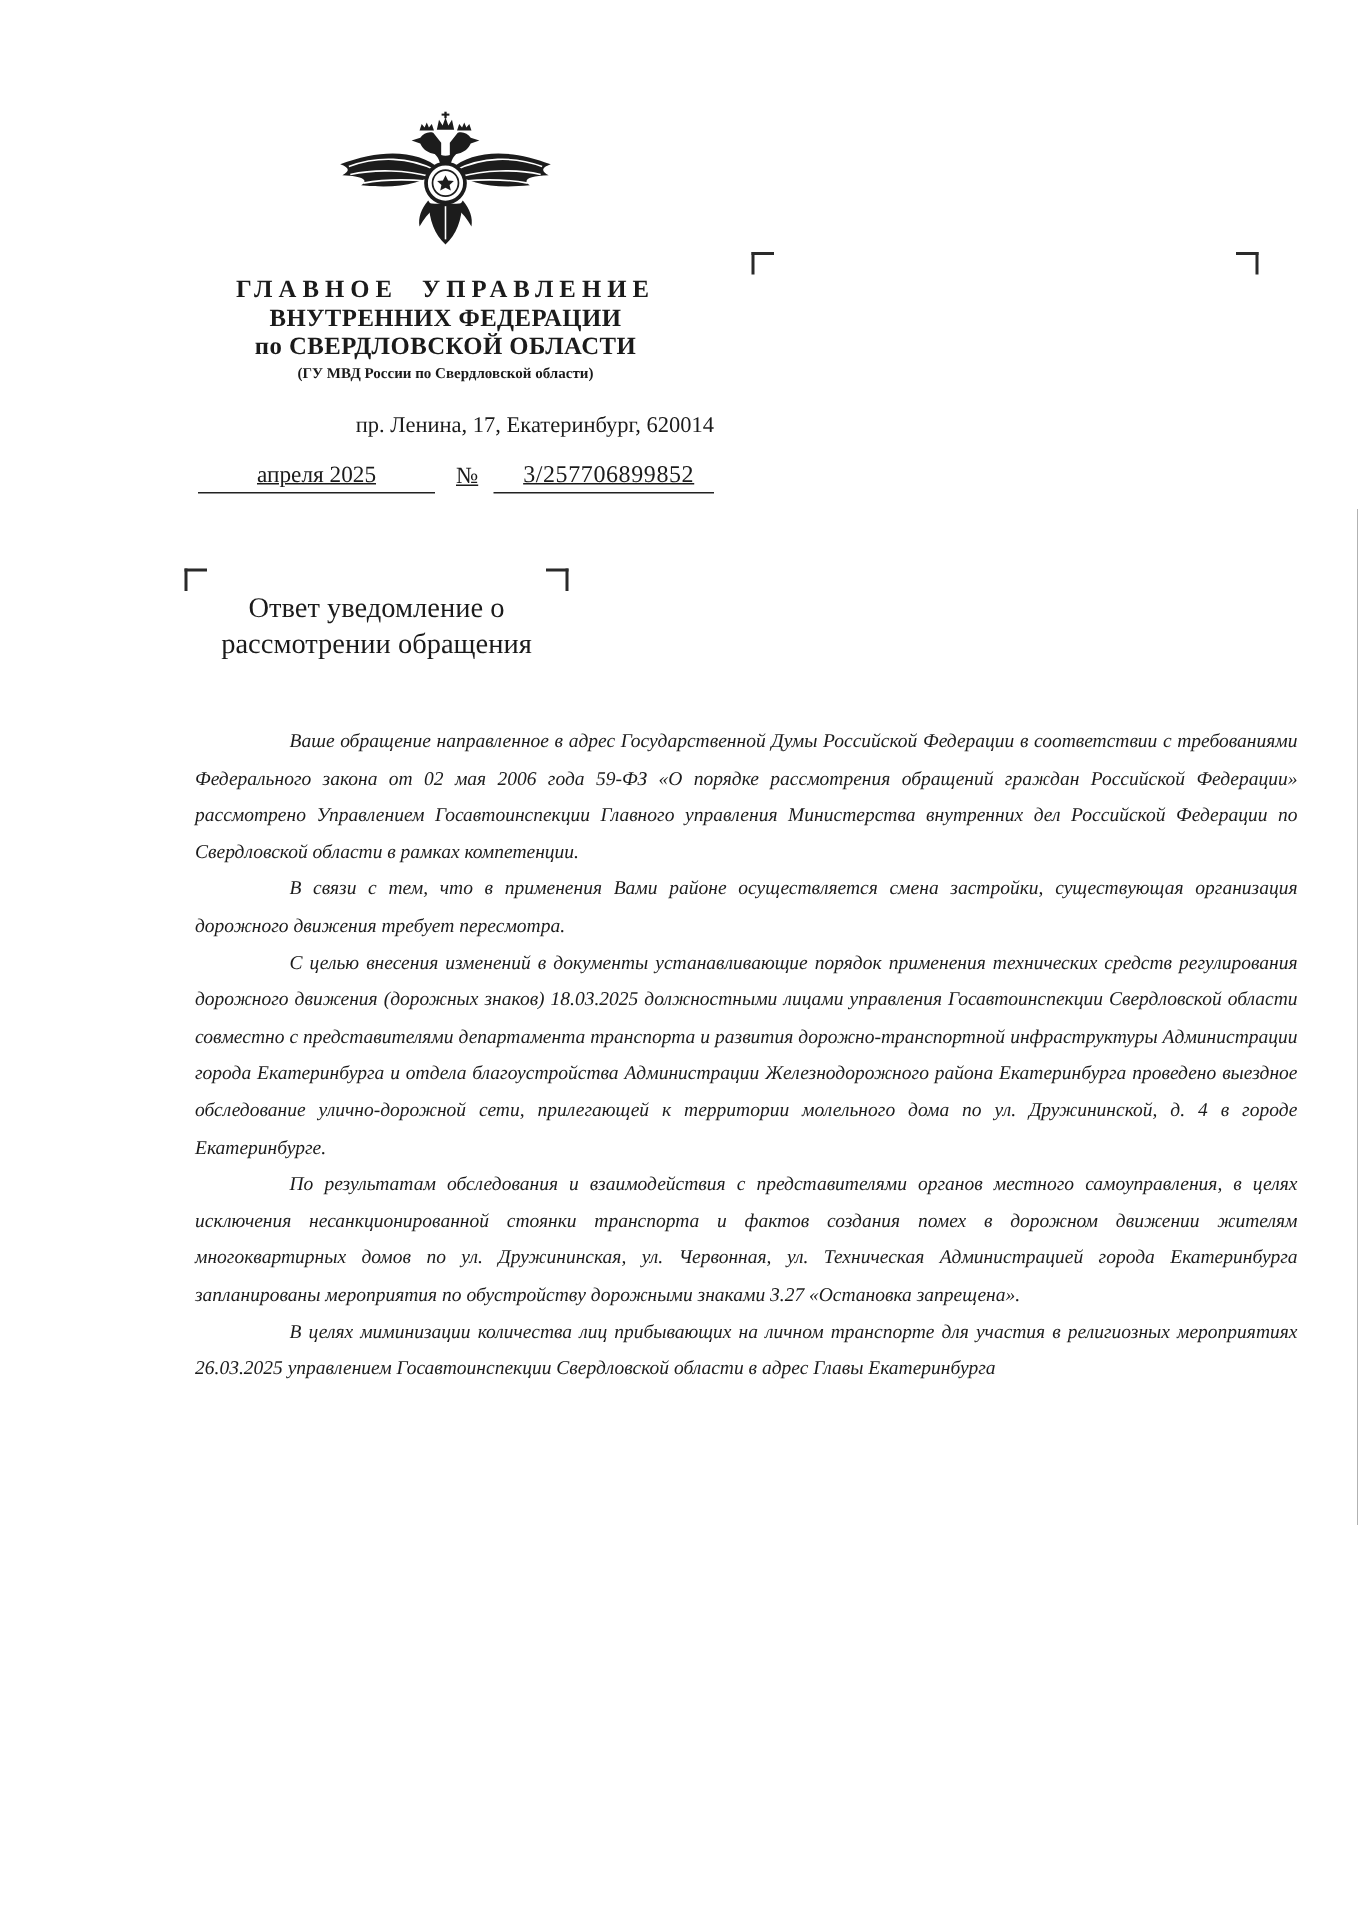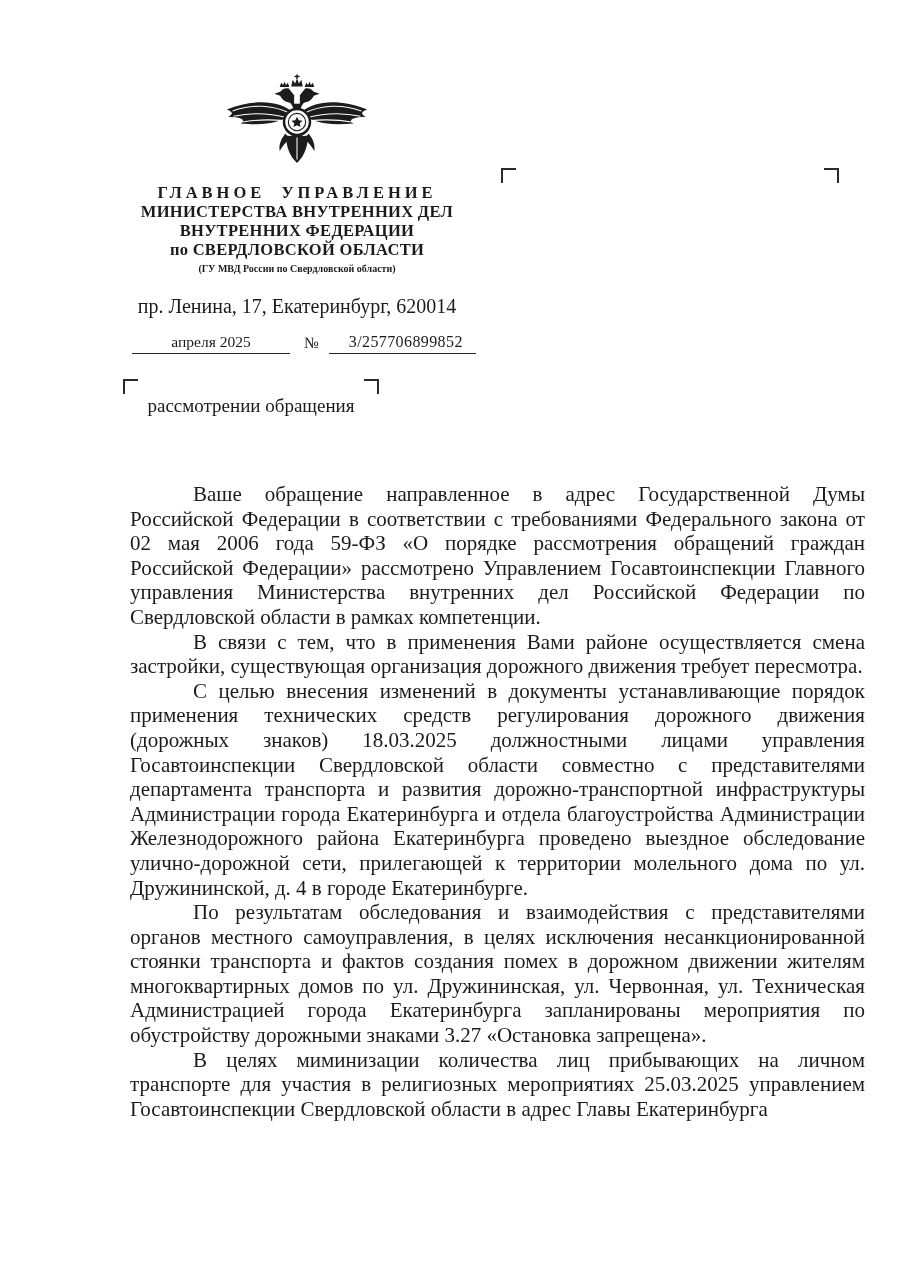--- a/index.html
+++ b/index.html
@@ -20,27 +20,28 @@
     left: 118px;
     top: 74px;
     width: 358px;
     text-align: center;
   }
   .emblem-wrap { height: 102px; }
   .org-block { margin-top: 7px; font-weight: bold; line-height: 19px; }
   .org-l1 { font-size: 16.5px; letter-spacing: 4px; word-spacing: 8px; }
   .org-l  { font-size: 16.5px; letter-spacing: 0.3px; }
   .org-l5 { font-size: 10px; }
-  .address-line { margin-top: 17px; font-size: 20px; }
+  .address-line { margin-top: 17px; font-size: 15px; text-align: right; }
   .date-row {
     margin-top: 15px;
     margin-left: 14px;
     display: flex;
     align-items: flex-end;
     font-size: 15.5px;
+    text-decoration: underline;
   }
   .u-line { border-bottom: 1.6px solid #222; padding-bottom: 2px; }
   .date-part { width: 158px; text-align: center; }
   .num-sign { margin: 0 10px 2px 14px; }
   .num-part { width: 140px; text-align: center; padding-left: 7px; font-size: 16px; letter-spacing: 0.4px; }
 
   
   .corner { position: absolute; width: 13px; height: 13px; }
   .corner-tl { border-left: 2px solid #2a2a2a; border-top: 2px solid #2a2a2a; }
   .corner-tr { border-right: 2px solid #2a2a2a; border-top: 2px solid #2a2a2a; }
@@ -58,22 +59,23 @@
   }
   .subject .corner-tl { left: 0; top: 0; }
   .subject .corner-tr { right: 0; top: 0; }
 
   
   .body-text {
     position: absolute;
     left: 130px;
     top: 482px;
     width: 735px;
-    font-size: 21px;
+    font-size: 13px;
     line-height: 24.6px;
+    font-style: italic;
   }
   .body-text p {
     margin: 0;
     text-align: justify;
     text-indent: 63px;
   }
 </style>
 </head>
 <body>
 
@@ -108,45 +110,45 @@
         <circle cx="75" cy="50" r="13.5" fill="#ffffff" stroke="#1c1c1c" stroke-width="2.6"></circle>
         <circle cx="75" cy="50" r="9" fill="none" stroke="#1c1c1c" stroke-width="1.2"></circle>
         <path d="M75 44.5 L76.8 48.2 L80.8 48.6 L77.8 51.3 L78.7 55.2 L75 53.2 L71.3 55.2 L72.2 51.3 L69.2 48.6 L73.2 48.2 Z" fill="#1c1c1c"></path>
         <path d="M75 62.5 C71 64.5 67 64.8 63.5 63.8 C63.5 75 67.5 86 75 92.5 C82.5 86 86.5 75 86.5 63.8 C83 64.8 79 64.5 75 62.5 Z" fill="#1c1c1c"></path>
         <path d="M75 66 L75 89" stroke="#ffffff" stroke-width="1.1"></path>
       </svg>
     </div>
 
     <div class="org-block">
       <div class="org-l1">ГЛАВНОЕ УПРАВЛЕНИЕ</div>
-      <div class="org-l">МИНИСТЕРСТВА ВНУТРЕННИХ ДЕЛ</div>
       <div class="org-l">ВНУТРЕННИХ ФЕДЕРАЦИИ</div>
       <div class="org-l">по СВЕРДЛОВСКОЙ ОБЛАСТИ</div>
       <div class="org-l5">(ГУ МВД России по Свердловской области)</div>
     </div>
 
     <div class="address-line">пр. Ленина, 17, Екатеринбург, 620014</div>
 
     <div class="date-row">
       <span class="u-line date-part">апреля 2025</span>
       <span class="num-sign">№</span>
       <span class="u-line num-part">3/257706899852</span>
     </div>
   </div>
 
   <div class="corner corner-tl" style="left:501px; top:168px;"></div>
   <div class="corner corner-tr" style="left:824px; top:168px;"></div>
 
   <div class="subject">
     <div class="corner corner-tl"></div>
     <div class="corner corner-tr"></div>
+    <div>Ответ уведомление о</div>
     <div>рассмотрении обращения</div>
   </div>
 
   <div class="body-text">
     <p>Ваше обращение направленное в адрес Государственной Думы Российской Федерации в соответствии с требованиями Федерального закона от 02 мая 2006 года 59-ФЗ «О порядке рассмотрения обращений граждан Российской Федерации» рассмотрено Управлением Госавтоинспекции Главного управления Министерства внутренних дел Российской Федерации по Свердловской области в рамках компетенции.</p>
     <p>В связи с тем, что в применения Вами районе осуществляется смена застройки, существующая организация дорожного движения требует пересмотра.</p>
     <p>С целью внесения изменений в документы устанавливающие порядок применения технических средств регулирования дорожного движения (дорожных знаков) 18.03.2025 должностными лицами управления Госавтоинспекции Свердловской области совместно с представителями департамента транспорта и развития дорожно-транспортной инфраструктуры Администрации города Екатеринбурга и отдела благоустройства Администрации Железнодорожного района Екатеринбурга проведено выездное обследование улично-дорожной сети, прилегающей к территории молельного дома по ул. Дружининской, д. 4 в городе Екатеринбурге.</p>
     <p>По результатам обследования и взаимодействия с&nbsp;представителями органов местного самоуправления, в целях исключения несанкционированной стоянки транспорта и фактов создания помех в&nbsp;дорожном движении жителям многоквартирных домов по&nbsp;ул. Дружининская, ул. Червонная, ул. Техническая Администрацией города Екатеринбурга запланированы мероприятия по обустройству дорожными знаками 3.27 «Остановка запрещена».</p>
-    <p>В целях миминизации количества лиц прибывающих на личном транспорте для участия в религиозных мероприятиях 25.03.2025 управлением Госавтоинспекции Свердловской области в адрес Главы Екатеринбурга</p>
+    <p>В целях миминизации количества лиц прибывающих на личном транспорте для участия в религиозных мероприятиях 26.03.2025 управлением Госавтоинспекции Свердловской области в адрес Главы Екатеринбурга</p>
   </div>
 
 </div>
 
 </body></html>

